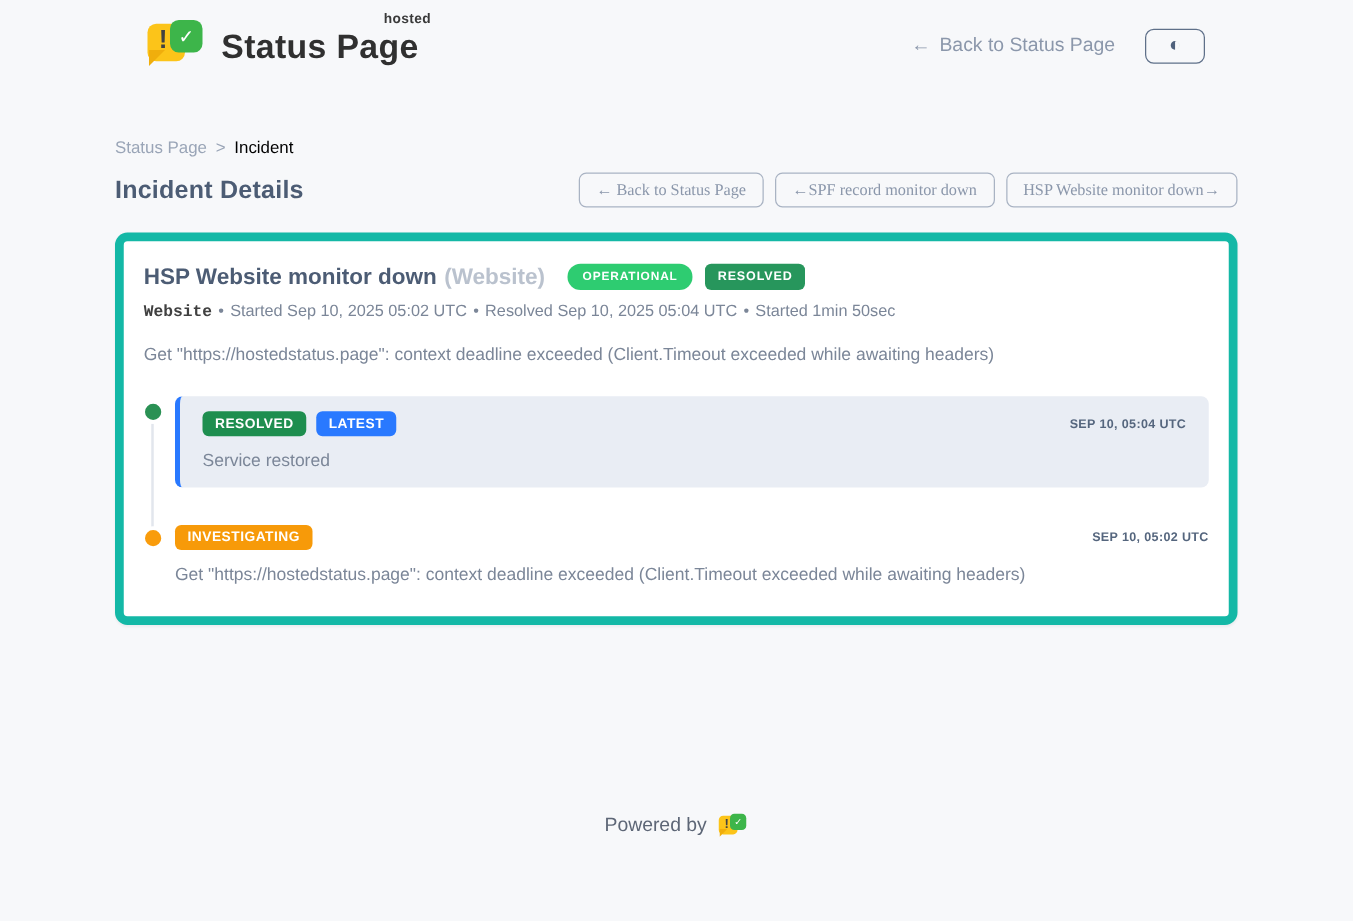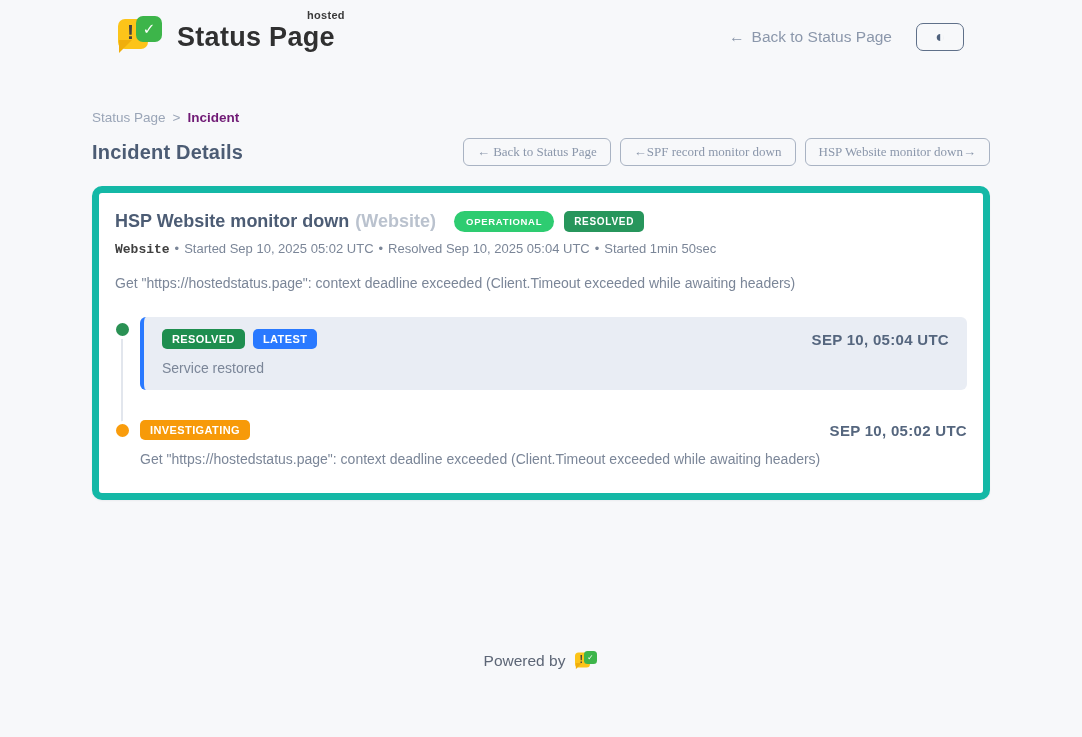--- a/index.html
+++ b/index.html
@@ -25,21 +25,21 @@
   .brand { position:relative; font-size:27px; font-weight:700; color:#303030; letter-spacing:.3px; line-height:42px; }
   .hosted { position:absolute; top:-6px; right:-10px; font-size:11px; font-weight:600; color:#3a3a3a; line-height:1; }
   .header-right { display:flex; align-items:center; gap:24px; }
   .back-link { color:#8b97ab; font-size:15.5px; text-decoration:none; display:flex; align-items:center; gap:7px; cursor:pointer; }
   .theme-btn { width:48px; height:28px; border:1px solid #5f7089; border-radius:7px; background:transparent;
                display:flex; align-items:center; justify-content:center; color:#4f617c; font-size:16px; cursor:pointer; padding:0; }
 
   
   .main { width:898px; margin:52px auto 0; }
   .breadcrumb { font-size:13.5px; color:#9aa5b7; display:flex; align-items:center; gap:7px; }
-  .crumb-current { color:#701a75; font-weight:700; }
+  .crumb-current { color:#000000; font-weight:400; }
   .crumb-root { cursor:pointer; }
 
   .page-head { display:flex; align-items:center; justify-content:space-between; margin-top:13px; }
   .page-title { margin:0; font-size:20px; font-weight:700; color:#4c5c74; letter-spacing:.2px; }
   .nav-btns { display:flex; gap:9px;font-family:Liberation Serif, serif; }
   .nav-btn { border:1px solid #a9b3c3; color:#8b97ab; background:transparent; border-radius:6px;
              font-size:13px; padding:5px 13px; cursor:pointer; font-family:inherit; white-space:nowrap; }
 
   
   .card { margin-top:20px; background:#ffffff; border:7px solid #14b8a6; border-radius:10px;
@@ -59,21 +59,21 @@
   .timeline { margin-top:26px; padding-left:25px; }
   .t-item { position:relative; }
   .t-item + .t-item { margin-top:30px; }
   .t-line { position:absolute; left:-19px; top:22px; width:2px; height:calc(100% + 20px); background:#e2e6ed; }
   .t-dot { position:absolute; left:-27px; top:3px; width:13px; height:13px; border-radius:50%;
            border:3px solid #ffffff; box-sizing:content-box; z-index:1; }
   .t-item.plain .t-dot { top:1px; }
   .t-box { background:#e9edf4; border-left:4px solid #2979ff; border-radius:6px; padding:12px 18px 14px; }
   .t-head { display:flex; align-items:center; gap:8px; }
   .badge-sm { color:#fff; font-size:11px; font-weight:700; letter-spacing:.4px; padding:4px 10px; border-radius:5px; }
-  .t-time { margin-left:auto; font-size:15px; font-weight:700; color:#55667e; letter-spacing:.3px; }
+  .t-time { margin-left:auto; font-size:10px; font-weight:700; color:#55667e; letter-spacing:.3px; }
   .t-msg { margin-top:11px; font-size:14px; color:#7b8698; }
 
   
   .footer { margin-top:150px; }
   .powered { display:flex; align-items:center; justify-content:center; gap:10px; color:#5d6676; font-size:15.5px; }
   .mini-logo-wrap { display:inline-block; position:relative; width:23px; height:22px; }
   .logo-icon.mini { position:absolute; left:0; top:1px; transform:scale(.5); transform-origin:top left; }
   .copyright { margin-top:15px; font-size:12.5px; color:#a7aeba; display:flex; align-items:center; justify-content:center; gap:5px; }
   .sparkle-wrap { position:relative; display:inline-block; width:15px; height:14px; }
   .star { position:absolute; background:#f2c21c; clip-path:polygon(50% 0,61% 39%,100% 50%,61% 61%,50% 100%,39% 61%,0 50%,39% 39%); }

